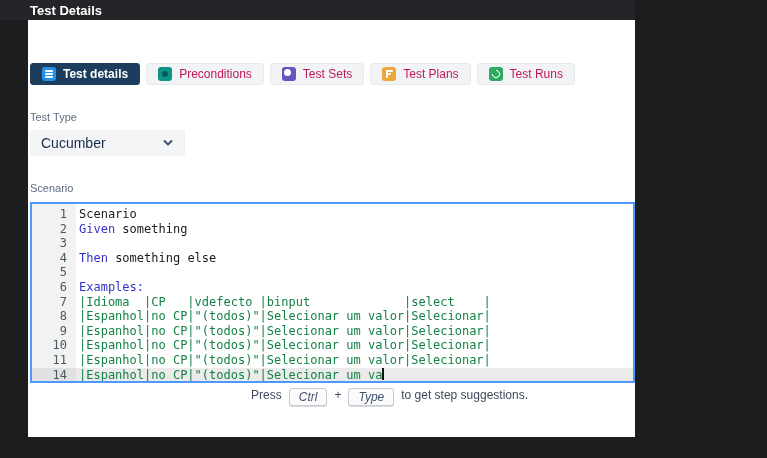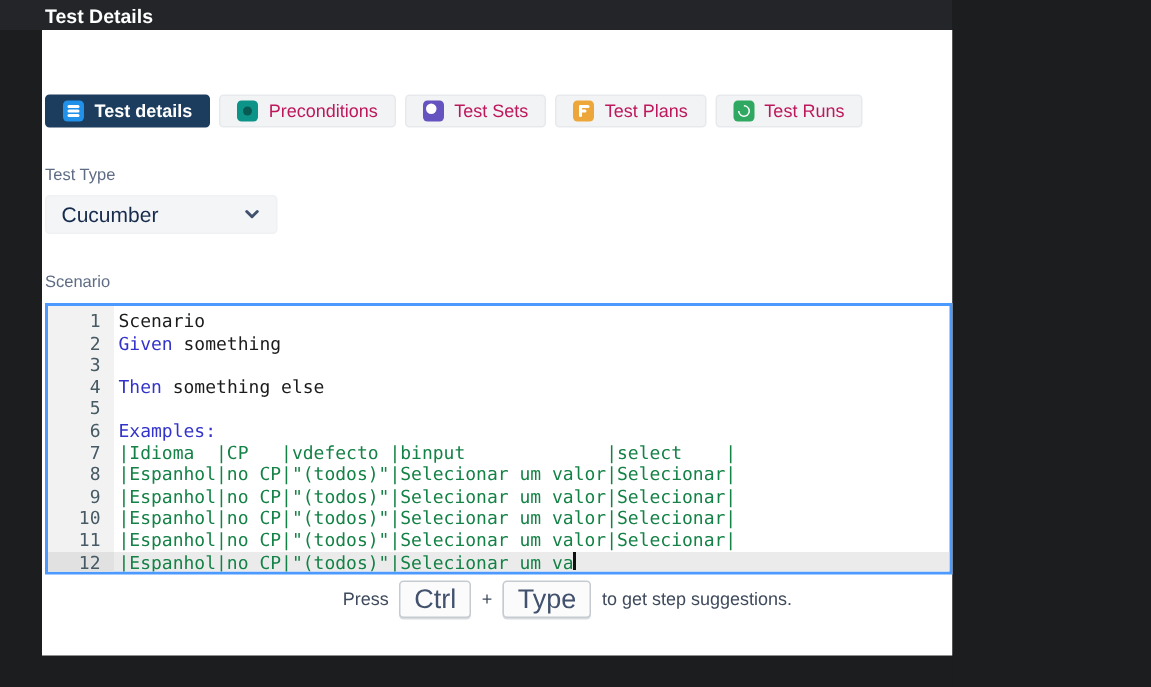--- a/index.html
+++ b/index.html
@@ -48,24 +48,24 @@
   .line .ln{flex:0 0 auto;width:35px;padding-right:9px;text-align:right;color:#455a64;}
   .line .code{padding-left:3px;}
   .line.active{background:#ebebeb;}
   .line.active .ln{background:#e1e1e1;}
   .k{color:#3333cc;}
   .g{color:#148246;}
   .t{color:#1b1b1b;}
   .cursor{display:inline-block;width:1.5px;height:12px;background:#111;vertical-align:-1px;}
 
   
-  .hint{position:absolute;left:0;right:0;top:368px;height:22px;display:flex;align-items:center;
+  .hint{position:absolute;left:0;right:0;top:368px;height:22px;display:flex;align-items:flex-start;
        justify-content:flex-end;gap:7px;padding-right:107px;font-size:12px;color:#3f4a5c;}
   kbd{display:inline-block;padding:1px 9px;border:1px solid #c6cbd1;background:#fbfbfb;border-radius:3px;
-       font-family:"Liberation Sans",sans-serif;font-size:18px;color:#42526e;box-shadow:0 1px 0 #d8dce0;}
+       font-family:"Liberation Sans",sans-serif;font-size:12px;color:#42526e;box-shadow:0 1px 0 #d8dce0;font-style:italic;}
 </style>
 </head>
 <body>
 
 <div class="page">
   <div class="topbar">
     <span class="title">Test Details</span>
   </div>
 
   <div class="panel">
@@ -119,21 +119,21 @@
           <div class="line"><span class="ln">2</span><span class="code"><span class="k">Given</span><span class="t"> something</span></span></div>
           <div class="line"><span class="ln">3</span></div>
           <div class="line"><span class="ln">4</span><span class="code"><span class="k">Then</span><span class="t"> something else</span></span></div>
           <div class="line"><span class="ln">5</span><span class="code"></span></div>
           <div class="line"><span class="ln">6</span><span class="code"><span class="k">Examples:</span></span></div>
           <div class="line"><span class="ln">7</span><span class="code"><span class="g">|Idioma  |CP   |vdefecto |binput             |select    |</span></span></div>
           <div class="line"><span class="ln">8</span><span class="code"><span class="g">|Espanhol|no CP|"(todos)"|Selecionar um valor|Selecionar|</span></span></div>
           <div class="line"><span class="ln">9</span><span class="code"><span class="g">|Espanhol|no CP|"(todos)"|Selecionar um valor|Selecionar|</span></span></div>
           <div class="line"><span class="ln">10</span><span class="code"><span class="g">|Espanhol|no CP|"(todos)"|Selecionar um valor|Selecionar|</span></span></div>
           <div class="line"><span class="ln">11</span><span class="code"><span class="g">|Espanhol|no CP|"(todos)"|Selecionar um valor|Selecionar|</span></span></div>
-          <div class="line active"><span class="ln">12</span><span class="code"><span class="g">|Espanhol|no CP|"(todos)"|Selecionar um va</span><span class="cursor"></span></span></div>
+          <div class="line active"><span class="ln">14</span><span class="code"><span class="g">|Espanhol|no CP|"(todos)"|Selecionar um va</span><span class="cursor"></span></span></div>
         </div>
     </div>
 
     <div class="hint">
       <span>Press</span>
       <kbd>Ctrl</kbd>
       <span>+</span>
       <kbd>Type</kbd>
       <span>to get step suggestions.</span>
     </div>

